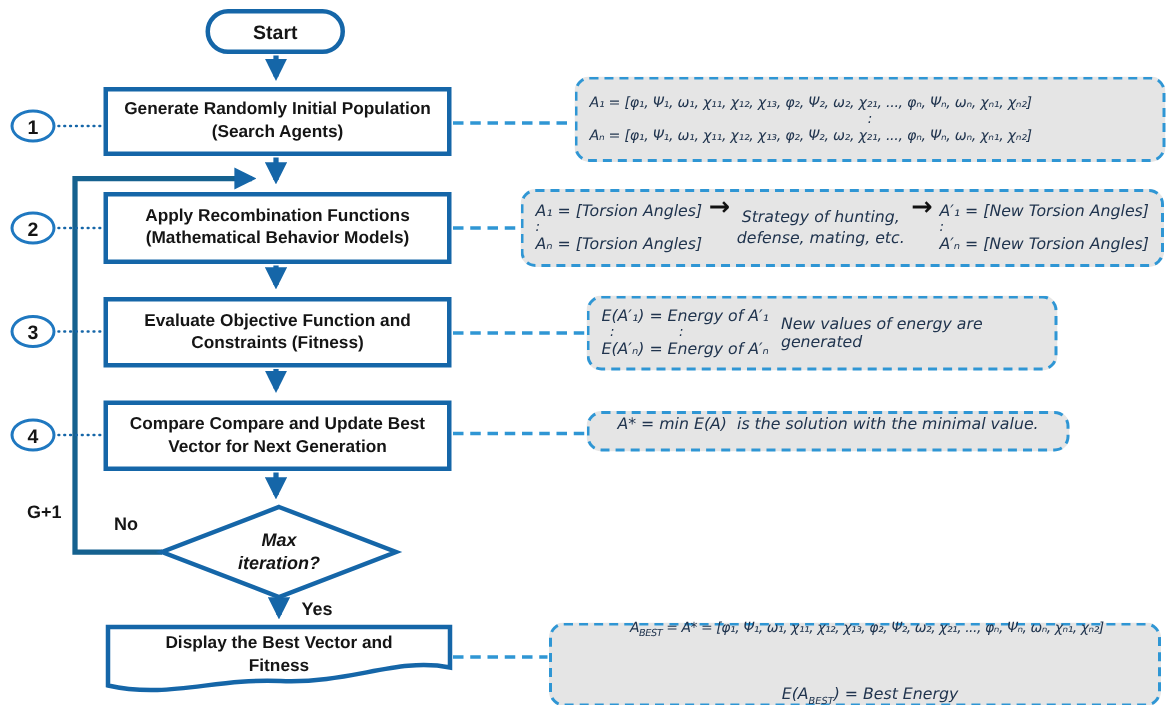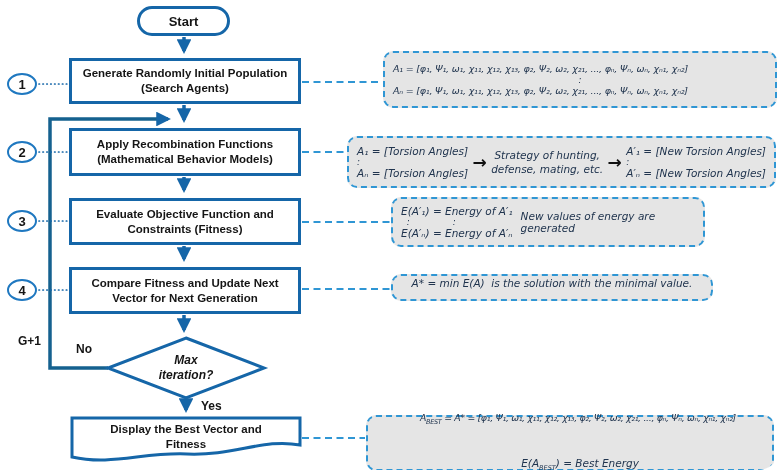--- a/index.html
+++ b/index.html
@@ -1,17 +1,17 @@
 <!DOCTYPE html>
 <html><head>
 <meta charset="utf-8">
 <style>
   html,body{margin:0;padding:0;background:#fff;}
   .stage{position:relative;width:780px;height:470px;background:#fff;overflow:hidden;
-         font-family:"Liberation Sans",sans-serif;border-radius:22px;}
+         font-family:"Liberation Sans",sans-serif;}
   .layer{position:absolute;left:0;top:0;width:780px;height:470px;}
 
   .node{position:absolute;box-sizing:border-box;background:#fff;border:3px solid #1566a8;
         display:flex;flex-direction:column;align-items:center;justify-content:center;
         text-align:center;font-weight:bold;color:#151515;}
   .start{left:137px;top:6px;width:93px;height:30px;border-radius:16px;font-size:13px;}
   .step{left:69px;width:232px;font-size:11.5px;line-height:1.3;}
   .s1{top:58px;height:46px;}
   .s2{top:128px;height:48px;}
   .s3{top:198px;height:47px;}
@@ -32,21 +32,21 @@
   .lbl{position:absolute;font-weight:bold;font-size:12px;color:#151515;}
   .lbl-no{left:76px;top:342px;}
   .lbl-yes{left:201px;top:399px;}
   .lbl-g1{left:18px;top:334px;}
 
   .annot{position:absolute;box-sizing:border-box;border:2px dashed #2f96d4;border-radius:10px;
         background:#e5e5e5;color:#20344e;font-style:italic;
         font-family:"DejaVu Sans",sans-serif;display:flex;}
   .a1{left:383px;top:51px;width:394px;height:57px;flex-direction:column;
       justify-content:center;padding:2px 8px;}
-  .a2{left:347px;top:136px;width:429px;height:52px;flex-direction:row;align-items:center;
+  .a2{left:347px;top:126px;width:429px;height:52px;flex-direction:row;
       justify-content:space-between;padding:2px 8px;}
   .a3{left:391px;top:197px;width:314px;height:50px;flex-direction:row;align-items:center;
       padding:2px 8px;gap:8px;}
   .a4{left:391px;top:274px;width:322px;height:27px;justify-content:center;}
   .a5{left:366px;top:415px;width:408px;height:56px;flex-direction:column;align-items:center;
       justify-content:center;padding:2px 6px;}
 
   .f{font-size:9.5px;letter-spacing:-0.2px;white-space:pre;line-height:14px;}
   .fm{font-size:10.5px;white-space:pre;line-height:14px;}
   .dots{font-size:9px;line-height:8px;text-align:center;}
@@ -105,21 +105,21 @@
   </div>
   <div class="node step s2">
     <span>Apply Recombination Functions</span>
     <span>(Mathematical Behavior Models)</span>
   </div>
   <div class="node step s3">
     <span>Evaluate Objective Function and</span>
     <span>Constraints (Fitness)</span>
   </div>
   <div class="node step s4">
-    <span>Compare Fitness and Update Next</span>
+    <span>Compare Compare and Update Best</span>
     <span>Vector for Next Generation</span>
   </div>
 
   <div class="diamond-text">
     <span>Max</span>
     <span>iteration?</span>
   </div>
 
   <div class="doc-text">
     <span>Display the Best Vector and</span>

